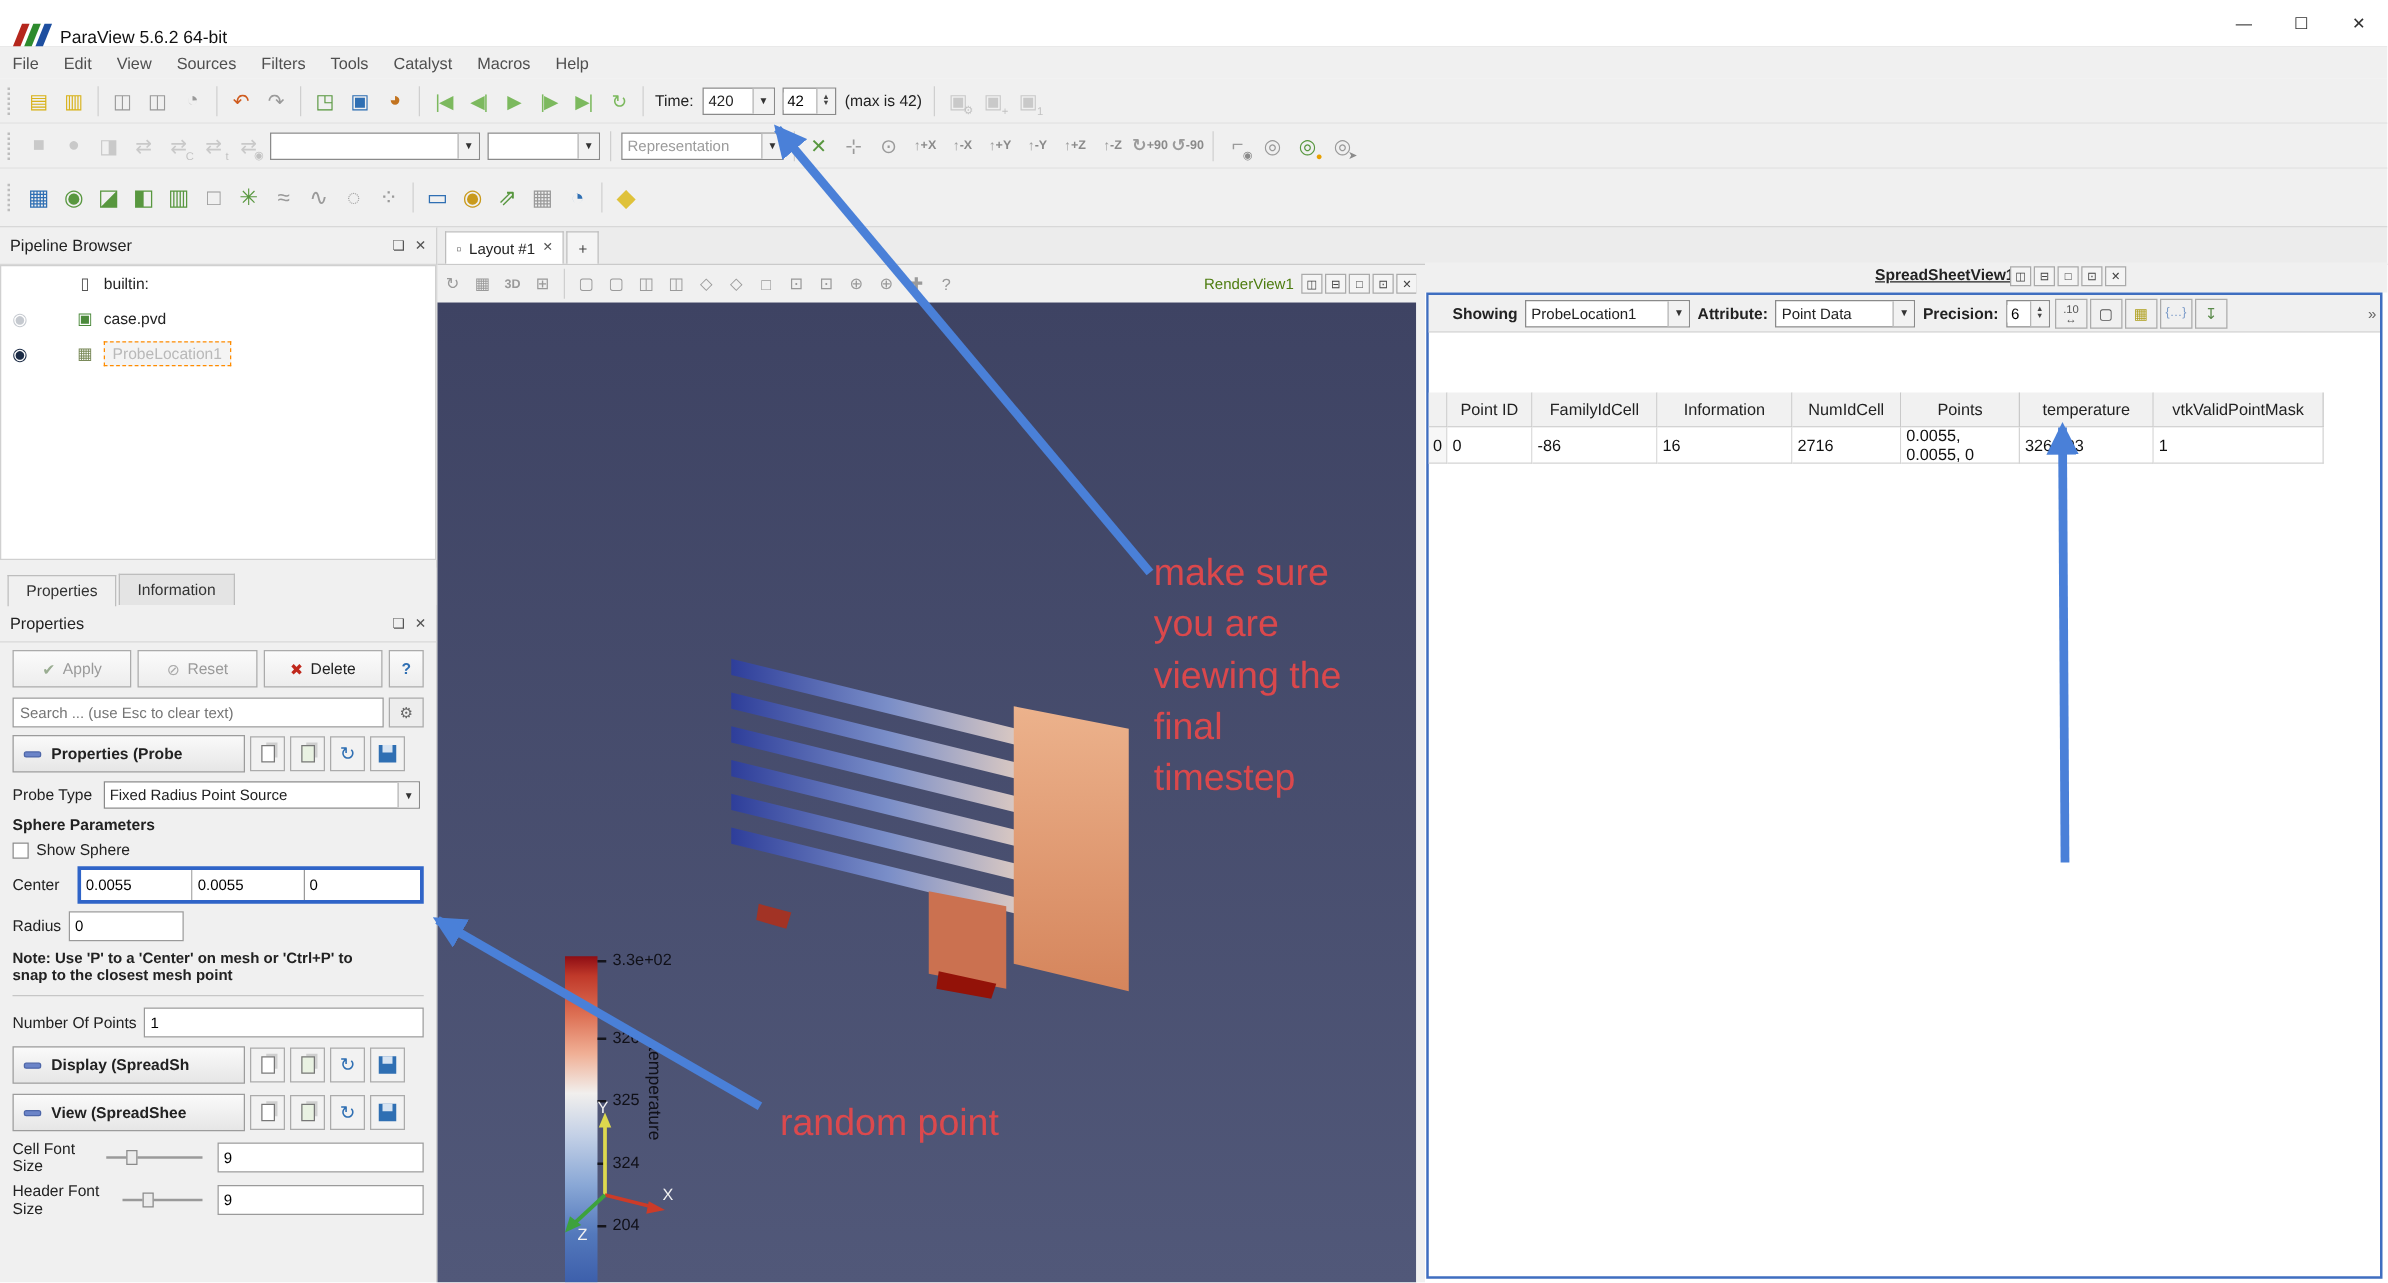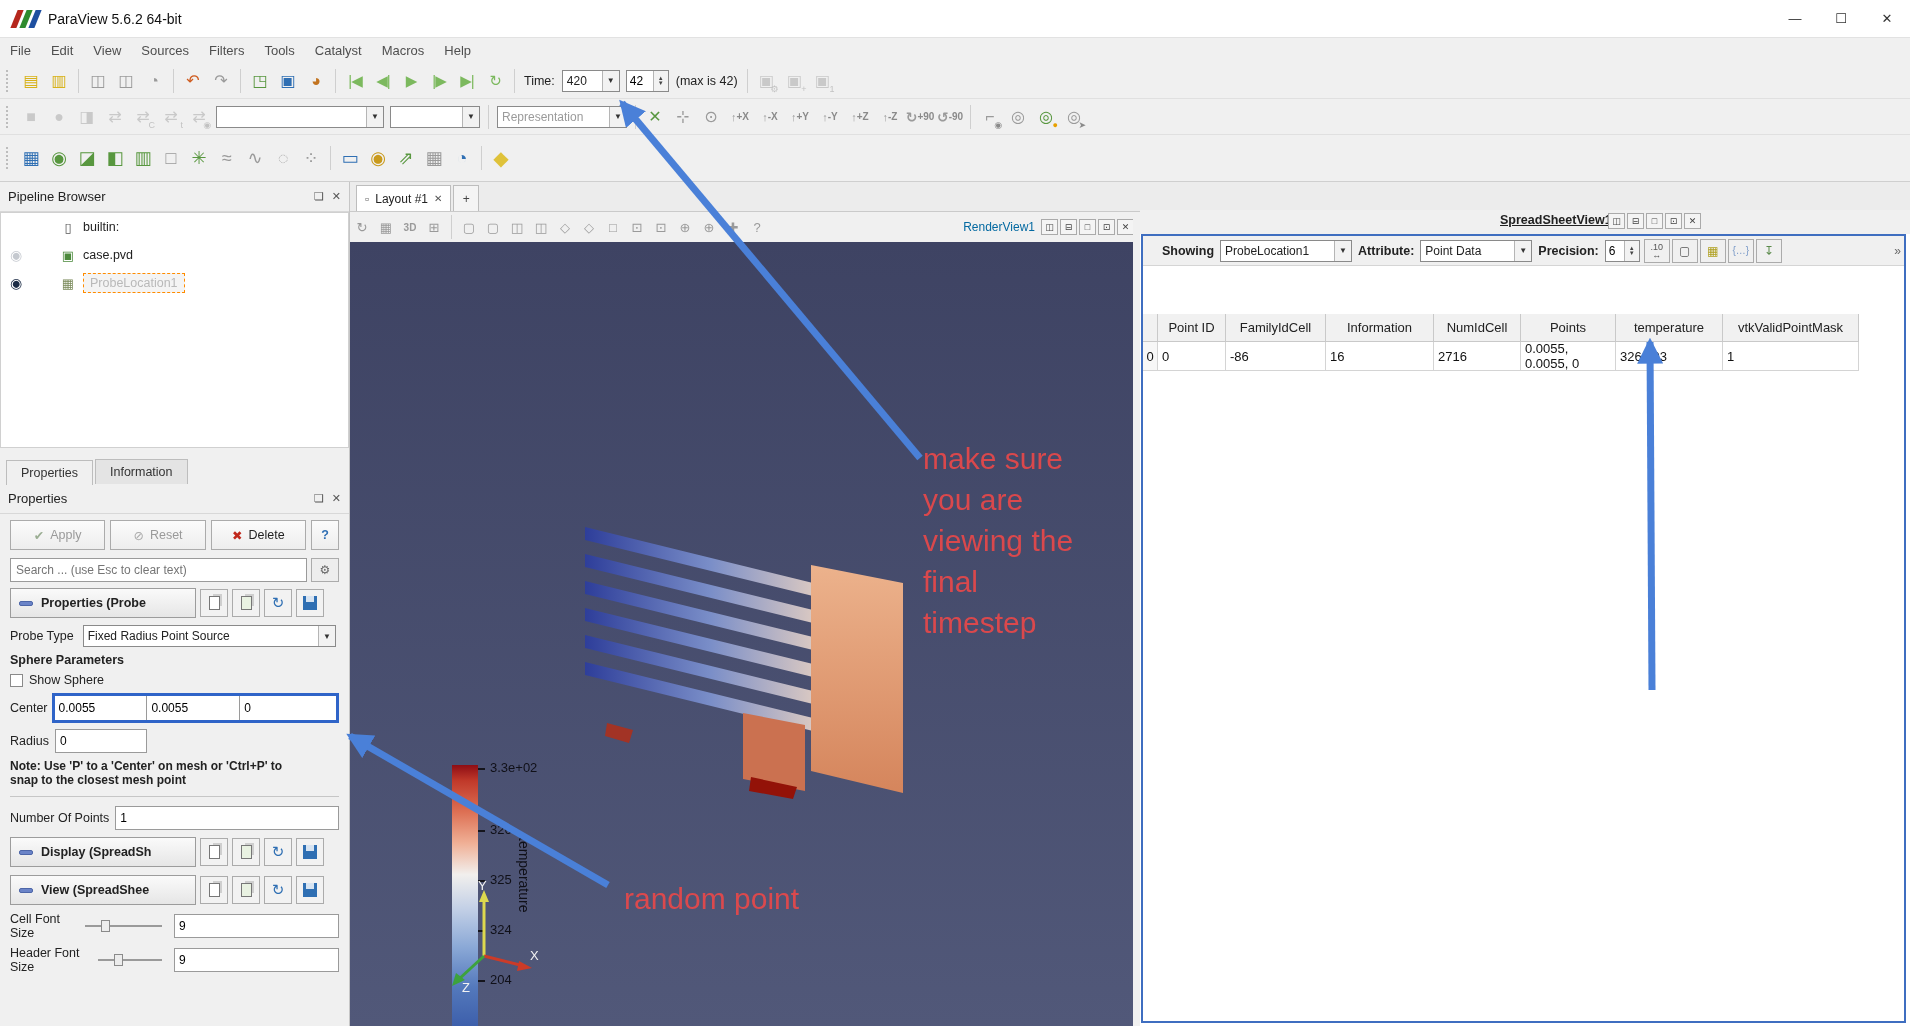--- a/index.html
+++ b/index.html
@@ -2,21 +2,21 @@
 <html><head>
 <meta charset="utf-8">
 <style>
   * { box-sizing: border-box; margin: 0; padding: 0; }
   html,body { width:1910px; height:1026px; }
   body { font-family:"Liberation Sans","DejaVu Sans",sans-serif; font-size:12px; color:#222; background:#fff; overflow:hidden; }
   .stage { position:relative; width:1910px; height:1026px; background:#fff; }
   .abs { position:absolute; }
 
   
-  .titlebar { left:0; top:0; width:1910px; height:38px; background:#fff; border-bottom:1px solid #e2e2e2; display:flex; align-items:center; }
+  .titlebar { left:0; top:0; width:1910px; height:38px; background:#fff; border-bottom:1px solid #e2e2e2; display:flex; align-items:flex-end; }
   .logo { display:flex; gap:3px; margin-left:14px; margin-right:10px; }
   .logo i { width:6px; height:18px; display:block; transform:skewX(-22deg); }
   .title-text { font-size:14px; color:#111; }
   .win-controls { margin-left:auto; display:flex; }
   .win-btn { width:46px; height:37px; display:flex; align-items:center; justify-content:center; font-size:13px; color:#333; }
 
   
   .menubar { left:0; top:38px; width:1910px; height:25px; background:#f0f0f0; display:flex; align-items:center; }
   .menu-item { padding:0 10px; font-size:13px; color:#4f4f4f; line-height:25px; }
 
@@ -74,21 +74,21 @@
   .slider { width:96px; height:2px; background:#9a9a9a; position:relative; margin:0 6px; }
   .knob { position:absolute; left:16px; top:-5px; width:9px; height:12px; background:#ececec; border:1px solid #8a8a8a; }
 
   
   .tabbar { left:350px; top:182px; width:1560px; height:30px; background:#ececec; border-bottom:1px solid #cacaca; display:flex; align-items:flex-end; }
   .vtab { height:26px; background:#fff; border:1px solid #bdbdbd; border-bottom:none; display:flex; align-items:center; gap:6px; padding:0 8px; font-size:12px; margin-left:6px; }
   .vtab .cl { font-size:10px; color:#555; }
   .addtab { height:26px; width:26px; border:1px solid #bdbdbd; border-bottom:none; background:#f4f4f4; display:flex; align-items:center; justify-content:center; margin-left:2px; color:#444; }
   .rv-toolbar { left:350px; top:212px; width:790px; height:30px; background:#f0f0f0; display:flex; align-items:center; }
   .rv-toolbar .icbtn { min-width:22px; height:22px; font-size:13px; }
-  .viewtitle { font-size:12px; color:#0369a1; }
+  .viewtitle { font-size:12px; color:#4d7c0f; }
   .viewbtns { display:flex; gap:2px; margin:0 6px; }
   .vb { width:17px; height:16px; border:1px solid #aaa; background:#f4f4f4; display:flex; align-items:center; justify-content:center; font-size:9px; color:#444; }
   .rv-canvas { left:350px; top:242px; width:783px; height:784px; background:linear-gradient(180deg,#3e4363,#515879); overflow:hidden; }
   .vsplit { left:1133px; top:212px; width:7px; height:814px; background:#f0f0f0; }
 
   
   .cbar { position:absolute; left:102px; top:523px; width:26px; height:261px;
           background:linear-gradient(180deg,#8e0d14 0%,#c0392a 6%,#dd7054 18%,#f0b096 30%,#f1efed 42%,#c3d0e6 55%,#8aa8d6 70%,#5479bc 85%,#3d5fab 100%); }
   .cbar-tick { position:absolute; width:7px; height:2px; background:#15151c; }
   .cbar-lbl { position:absolute; font-size:13px; color:#101018; white-space:nowrap; }
@@ -353,21 +353,21 @@
           <span class="dd">▼</span>
         </span>
     </div>
     <div class="frow">
         <span class="boldlbl">Sphere Parameters</span>
       </div>
     <div class="frow">
       <span class="checkbox"></span>
       <span>Show Sphere</span>
     </div>
-    <div class="frow" style="gap:4px">
+    <div class="frow" style="gap:14px">
       <span>Center</span>
       <span style="display:flex;border:3px solid #2f64c8;flex:1">
         <input style="width: 33%; border-right: 1px solid rgb(154, 154, 154); border-top-width: 0px; border-bottom-width: 0px; border-left-width: 0px;" value="0.0055">
         <input style="width: 33%; border-right: 1px solid rgb(154, 154, 154); border-top-width: 0px; border-bottom-width: 0px; border-left-width: 0px;" value="0.0055">
         <input style="width: 34%; border-width: 0px;" value="0">
       </span>
     </div>
     <div class="frow">
       <span>Radius</span>
       <input style="width: 92px;" value="0">

